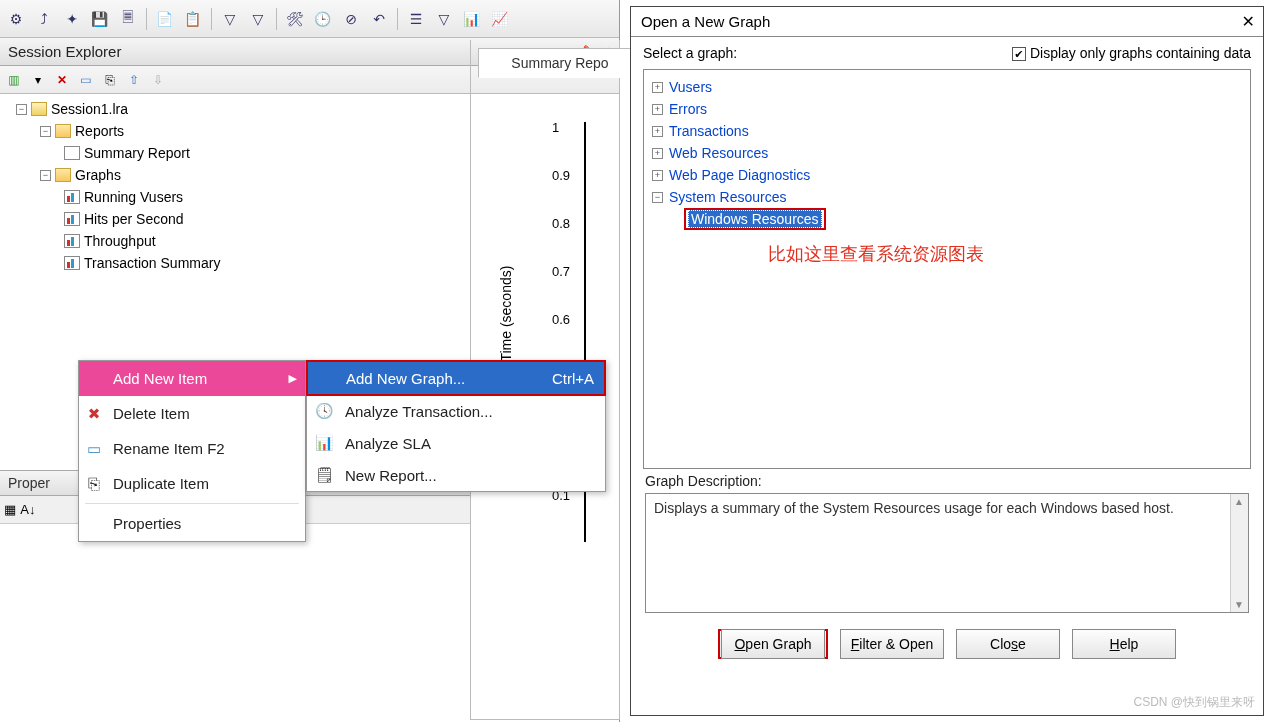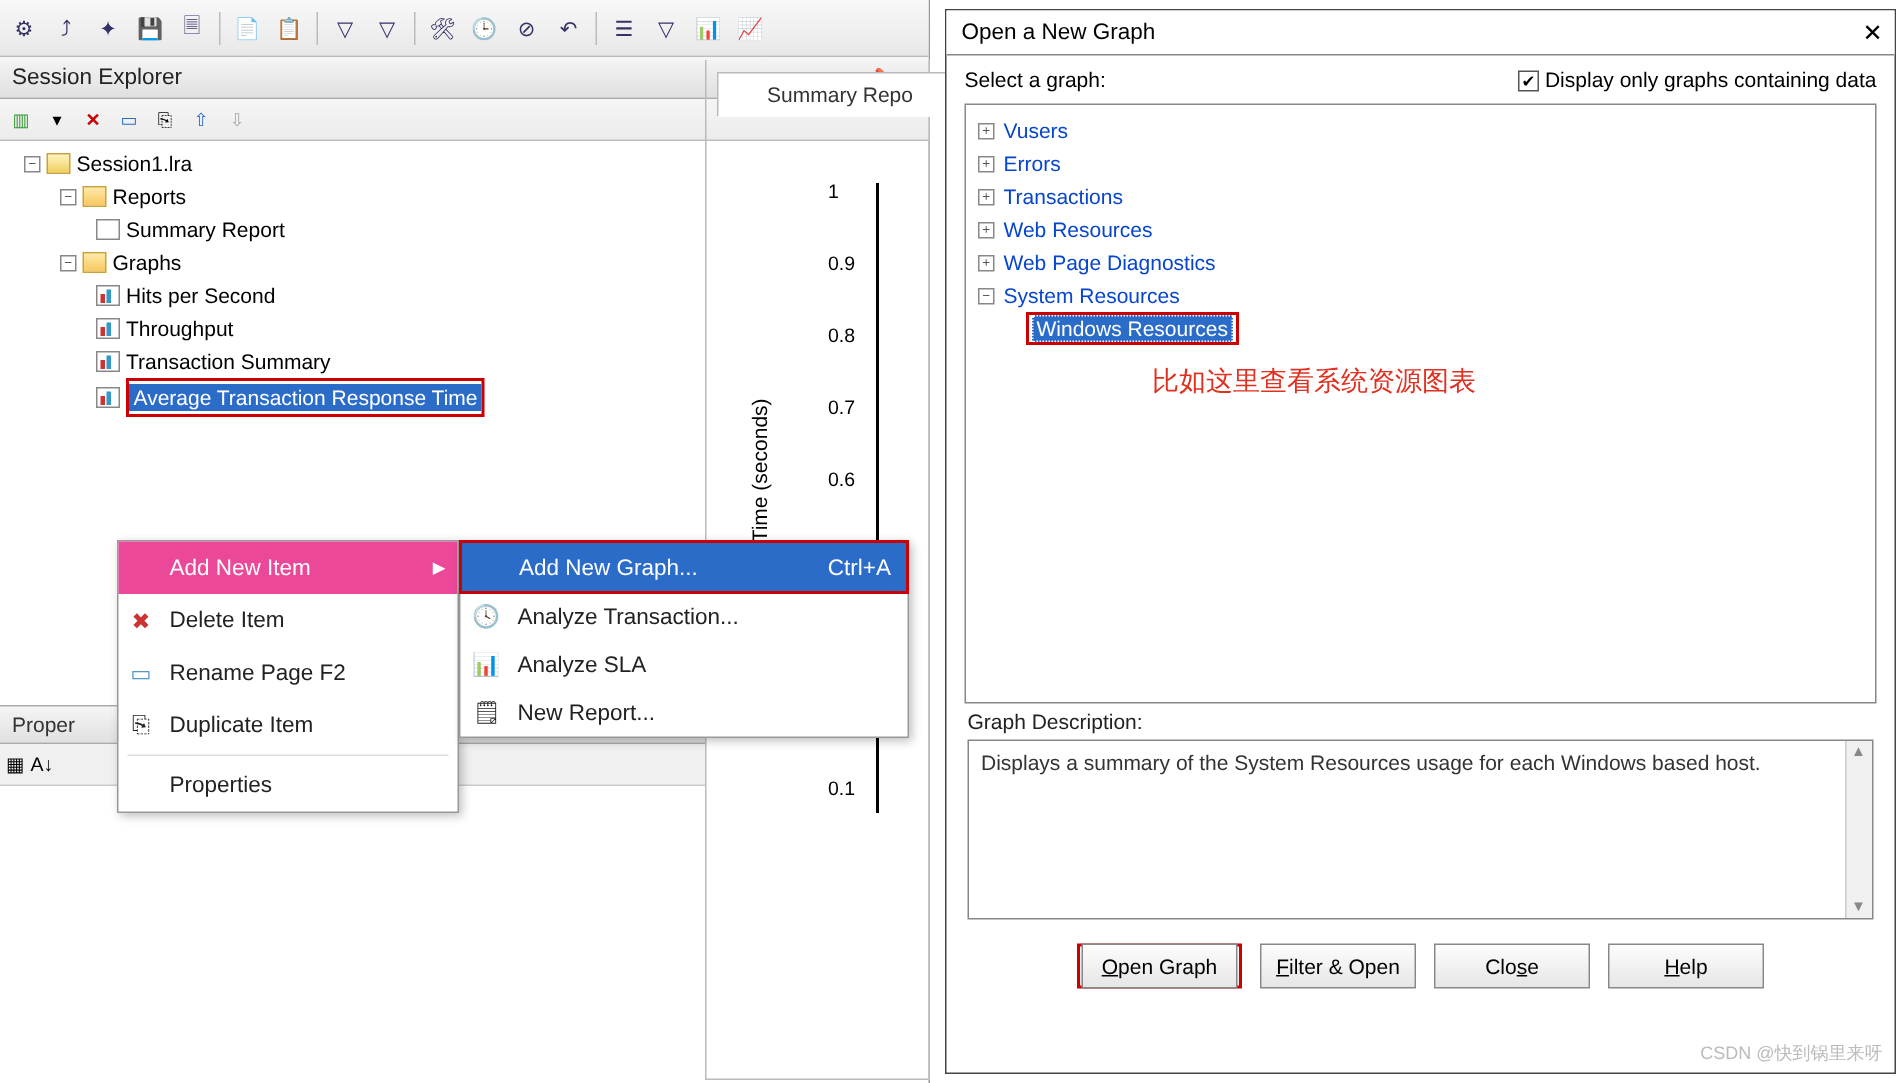--- a/index.html
+++ b/index.html
@@ -147,47 +147,47 @@
         <span class="ficon report"></span>
         <span>Summary Report</span>
       </div>
     <div class="node indent2">
         <span class="exp">−</span>
         <span class="ficon folder"></span>
         <span class="bold">Graphs</span>
       </div>
     <div class="node indent3">
         <span class="ficon chart"></span>
+        <span>Running Vusers</span>
+      </div>
+    <div class="node indent3">
+        <span class="ficon chart"></span>
         <span>Hits per Second</span>
       </div>
     <div class="node indent3">
         <span class="ficon chart"></span>
         <span>Throughput</span>
       </div>
     <div class="node indent3">
         <span class="ficon chart"></span>
         <span>Transaction Summary</span>
-      </div>
-    <div class="node indent3">
-        <span class="ficon chart"></span>
-        <span class="sel-wrap"><span class="sel">Average Transaction Response Time</span></span>
       </div>
   </div>
 
   <div class="chart-area"></div>
   <div class="chart-tab">Summary Repo</div>
   <div class="axis-label" style="left:498px; top:380px;">se Time (seconds)</div>
   <div class="y-ticks">
     <div>1</div>
     <div>0.9</div>
     <div>0.8</div>
     <div>0.7</div>
     <div>0.6</div>
     <div>0.5</div>
-    <div style="margin-top:110px">0.1</div>
+    <div style="margin-top:80px">0.1</div>
   </div>
   <div class="axis-line"></div>
 
   <div class="props-header">Proper</div>
   <div class="props-tb">
     <div class="sbtn">▦</div>
     <div class="sbtn">A↓</div>
   </div>
 </div>
 
@@ -195,21 +195,21 @@
   <div class="mi hl">
       <span>Add New Item</span>
       <span class="arrow">▶</span>
     </div>
   <div class="mi">
       <span class="micon" style="color:#c33">✖</span>
       <span>Delete Item</span>
     </div>
   <div class="mi">
       <span class="micon" style="color:#59c">▭</span>
-      <span>Rename Page F2</span>
+      <span>Rename Item F2</span>
     </div>
   <div class="mi">
       <span class="micon">⎘</span>
       <span>Duplicate Item</span>
     </div>
   <div class="sep"></div>
   <div class="mi">
       <span>Properties</span>
     </div>
 </div>

